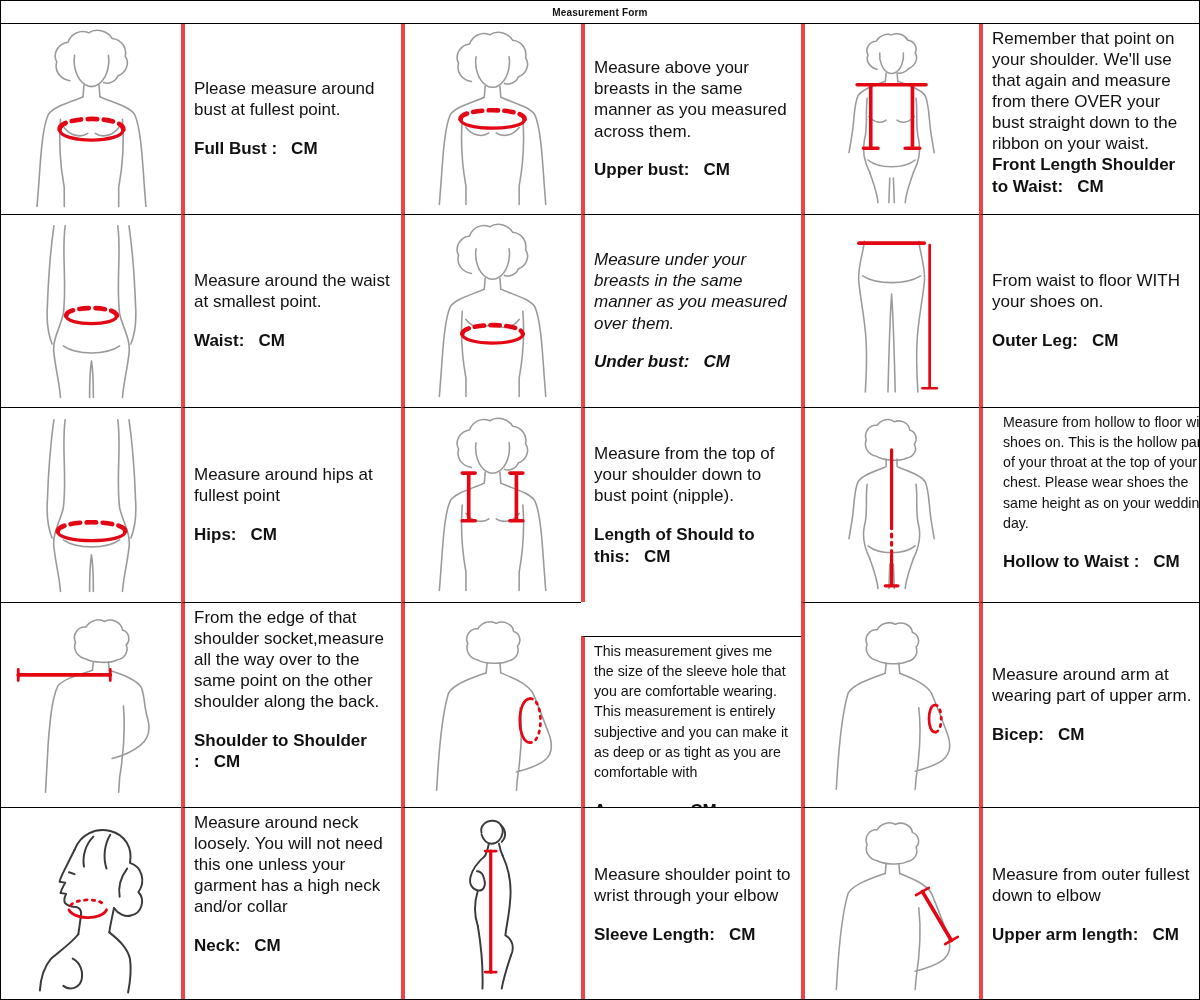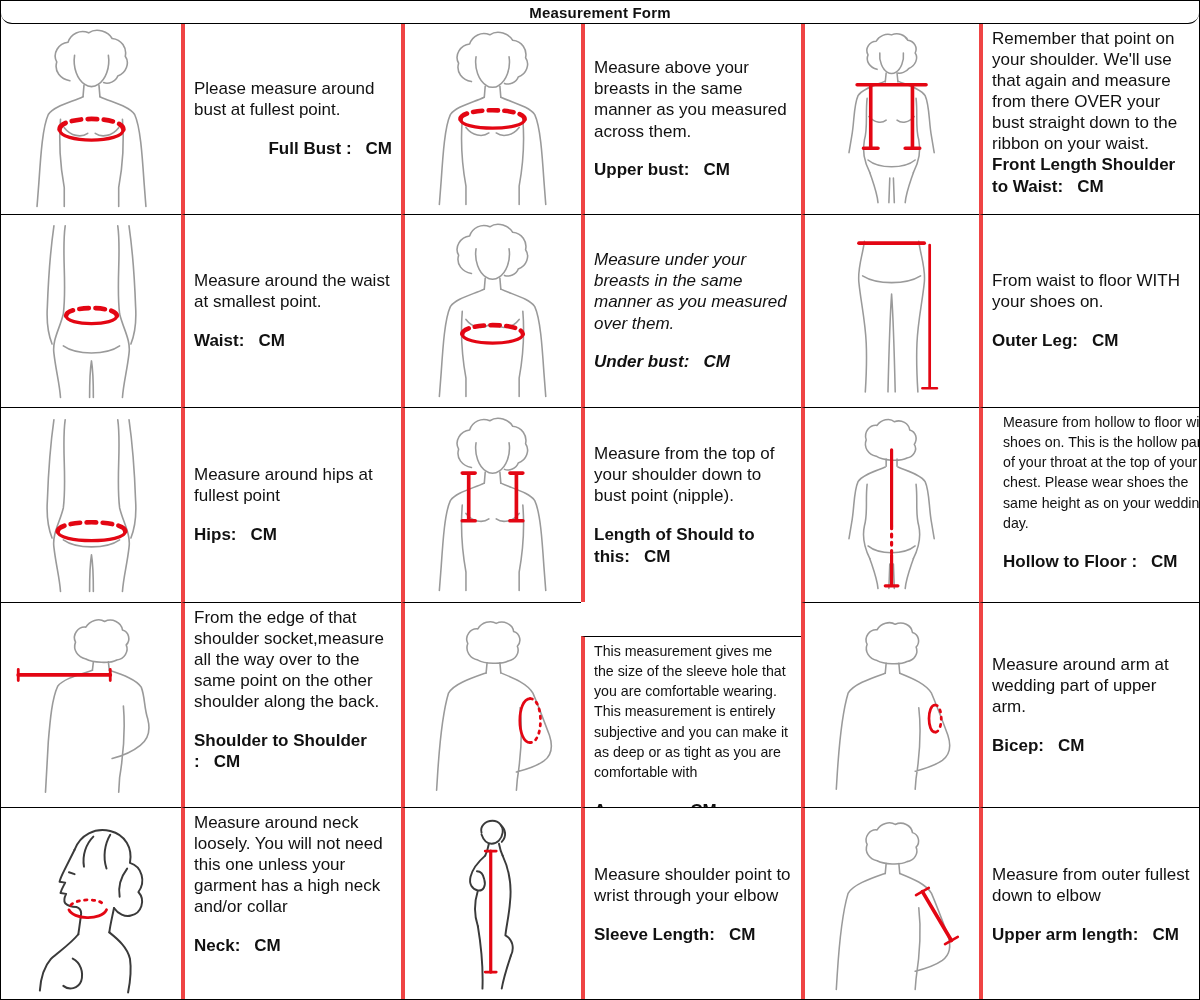--- a/index.html
+++ b/index.html
@@ -5,21 +5,21 @@
   html,body{margin:0;padding:0;background:#fff;}
   .form{
     width:1200px;height:1000px;box-sizing:border-box;
     border:1px solid #000;background:#fff;
     font-family:"Liberation Sans",sans-serif;color:#111;
     display:flex;flex-direction:column;overflow:hidden;
   }
   .title-row{
     height:22px;flex:0 0 22px;border-bottom:1px solid #000;
     display:flex;align-items:center;justify-content:center;
-    font-weight:bold;font-size:15px;letter-spacing:.2px;border-radius:11px;
+    font-weight:bold;font-size:10px;letter-spacing:.2px;
   }
   .row{display:flex;flex:0 0 auto;}
   .cell{
     box-sizing:border-box;border-left:4px solid #ef4444;border-top:1px solid #000;
     overflow:hidden;flex:0 0 auto;
   }
   .row .cell:first-child{border-left:none;}
   .row.first .cell{border-top:none;}
   .fig{display:flex;align-items:center;justify-content:center;padding:2px;background:#fff;}
   .fig svg{width:96%;height:97%;}
@@ -51,21 +51,21 @@
               <path d="M61,104 C68,113 79,115 86,110 M94,110 C101,115 112,113 119,104"></path>
             </g>
             <g fill="none" stroke="#e30613" stroke-width="3.5" stroke-linecap="round" stroke-linejoin="round">
               <path d="M56,106 C56,121 124,121 124,106"></path>
             </g>
             <g fill="none" stroke="#e30613" stroke-width="5" stroke-linecap="round" stroke-linejoin="round" stroke-dasharray="10 7">
               <path d="M56,106 C56,91 124,91 124,106"></path>
             </g>
           </svg>
         </div>
-        <div class="cell txt" style="width: 220px; align-items: flex-end;">
+        <div class="cell txt" style="width: 220px;">
           <div class="desc">Please measure around bust at fullest point.</div>
           <div class="label"><span class="lbl">Full Bust :</span><span class="unit">CM</span></div>
         </div>
         <div class="cell fig" style="width: 180px;">
           <svg viewBox="0 0 180 190" preserveAspectRatio="xMidYMid meet">
             <g fill="none" stroke="#9a9a9a" stroke-width="1.7" stroke-linecap="round" stroke-linejoin="round">
               <path d="M67,54 C57,52 50,44 53,34 C48,25 55,14 65,13 C68,4 78,-1 87,3 C96,-3 108,2 112,9 C122,10 128,19 126,28 C131,35 127,46 118,49 C116,55 108,58 103,56"></path>
               <path d="M72,27 C70,40 75,53 83,58 C87,61 93,61 97,58 C105,53 110,40 108,27"></path>
               <path d="M82,59 L81,71 M98,59 L99,71"></path>
               <path d="M81,71 C68,77 50,81 44,90 C38,103 36,132 34,162 L32,188 M99,71 C112,77 130,81 136,90 C142,103 144,132 146,162 L148,188 M57,95 C55,120 57,146 61,168 L61,188 M123,95 C125,120 123,146 119,168 L119,188"></path>
@@ -219,21 +219,21 @@
             <g fill="none" stroke="#e30613" stroke-width="3.5" stroke-linecap="round" stroke-linejoin="round">
               <path d="M90,34 L90,118 M90,150 L90,184 M83,184 L97,184"></path>
             </g>
             <g fill="none" stroke="#e30613" stroke-width="3.5" stroke-linecap="round" stroke-linejoin="round" stroke-dasharray="3 6">
               <path d="M90,118 L90,150"></path>
             </g>
           </svg>
         </div>
         <div class="cell txt top small" style="width: 244px; padding-left: 20px;">
           <div class="desc">Measure from hollow to floor with shoes on. This is the hollow part of your throat at the top of your chest. Please wear shoes the same height as on your wedding day.</div>
-          <div class="label"><span class="lbl">Hollow to Floor :</span><span class="unit">CM</span></div>
+          <div class="label"><span class="lbl">Hollow to Waist :</span><span class="unit">CM</span></div>
         </div>
       </div>
       <div class="row" style="height: 205px;">
         <div class="cell fig" style="width: 180px;">
           <svg viewBox="0 0 180 190" preserveAspectRatio="xMidYMid meet">
             <g fill="none" stroke="#9a9a9a" stroke-width="1.7" stroke-linecap="round" stroke-linejoin="round">
               <path d="M84,46 C75,44 70,36 73,28 C69,20 76,11 84,12 C88,5 98,2 104,6 C112,2 122,7 123,15 C130,17 132,26 127,31 C130,38 125,46 117,47 C110,51 91,50 84,46 Z"></path>
               <path d="M92,49 L91,58 M108,49 L109,58"></path>
               <path d="M91,58 C76,63 60,67 54,75 C48,88 46,110 44,134 L41,188 M109,58 C124,63 138,68 143,76 C147,86 146,98 150,110 C153,122 150,132 142,138 C132,146 120,150 112,152 M124,96 C126,120 124,148 120,172 L119,188"></path>
             </g>
@@ -277,21 +277,21 @@
             </g>
             <g fill="none" stroke="#e30613" stroke-width="3" stroke-linecap="round" stroke-linejoin="round">
               <path d="M138,95 C129,95 129,125 138,125"></path>
             </g>
             <g fill="none" stroke="#e30613" stroke-width="3" stroke-linecap="round" stroke-linejoin="round" stroke-dasharray="2.5 5.5">
               <path d="M138,95 C147,95 147,125 138,125"></path>
             </g>
           </svg>
         </div>
         <div class="cell txt" style="width: 222px;">
-          <div class="desc">Measure around arm at wedding part of upper arm.</div>
+          <div class="desc">Measure around arm at wearing part of upper arm.</div>
           <div class="label"><span class="lbl">Bicep:</span><span class="unit">CM</span></div>
         </div>
       </div>
       <div class="row" style="height: 195px;">
         <div class="cell fig" style="width: 180px;">
           <svg viewBox="0 0 180 190" preserveAspectRatio="xMidYMid meet">
             <g fill="none" stroke="#3a3a3a" stroke-width="2.1" stroke-linecap="round" stroke-linejoin="round">
               <path d="M72,36 C68,44 64,52 61,58 C59,62 57,66 56,70 L62,71 C60,75 58,78 57,82 L63,83 C61,87 60,90 62,93 C65,96 70,97 74,97 C77,98 79,101 79,104 C78,112 77,119 76,126"></path>
               <path d="M66,60 L72,62"></path>
               <path d="M72,36 C78,20 94,12 110,16 C126,20 134,34 131,50 C144,54 148,70 140,81 C148,90 143,104 132,106 C126,108 118,104 114,98"></path>

